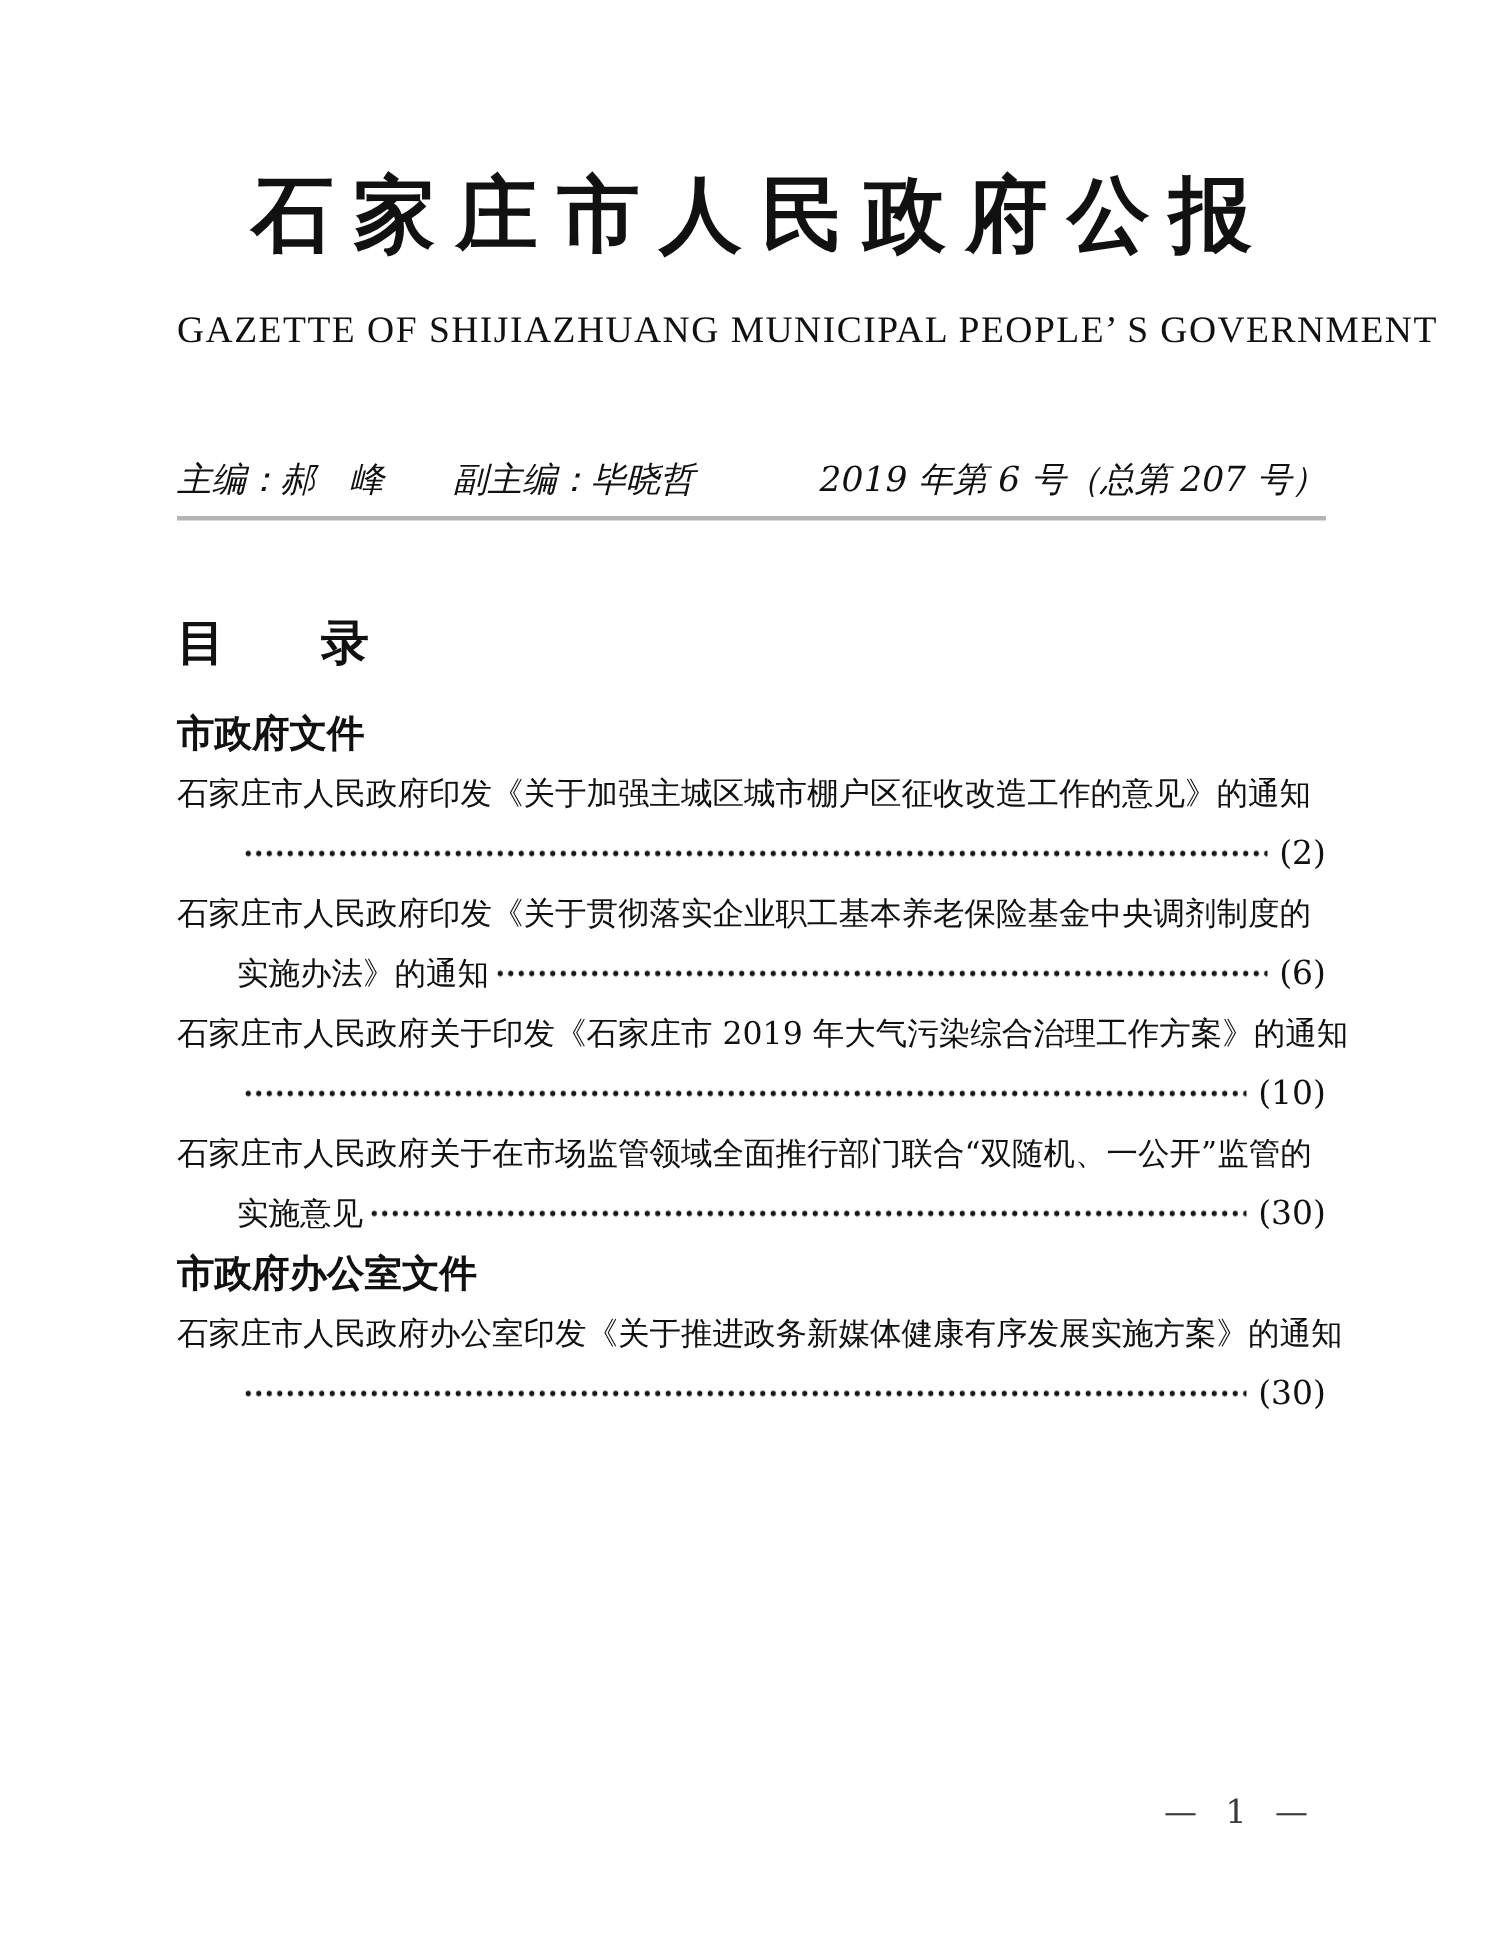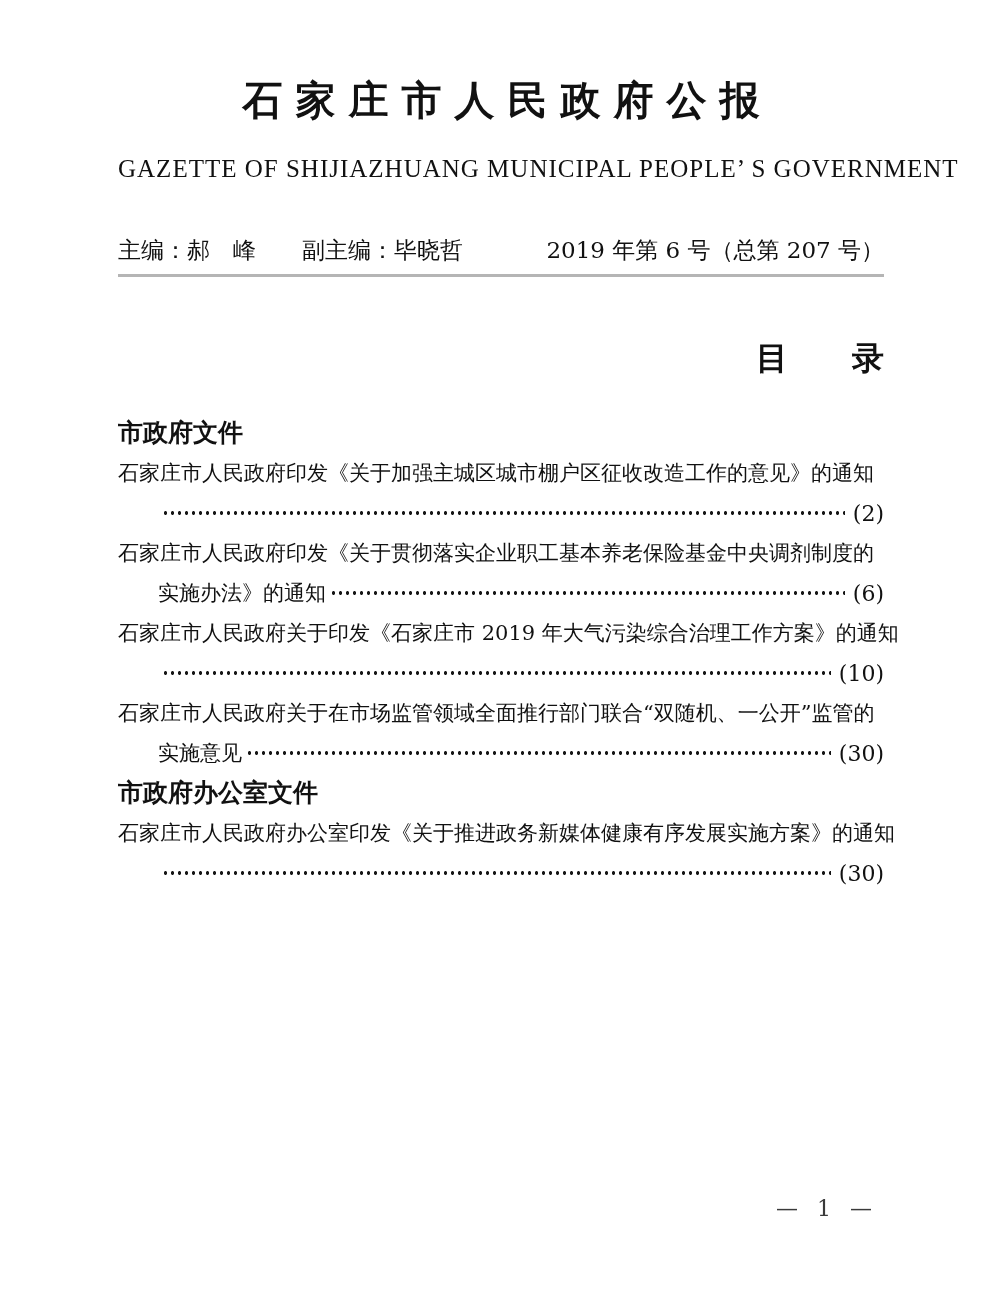--- a/index.html
+++ b/index.html
@@ -9,64 +9,65 @@
     height: 1294px;
     margin: 0 auto;
     background: #ffffff;
     box-sizing: border-box;
     padding: 0 116px 0 118px;
     overflow: hidden;
     color: #111;
     font-family: "DejaVu Serif", "Liberation Serif", serif;
   }
   .masthead {
-    margin-top: 76px;
+    margin-top: 110px;
     text-align: center;
-    font-size: 40px;
+    font-size: 55px;
     line-height: 1.2;
     font-weight: 700;
     letter-spacing: 13px;
     text-indent: 13px; 
     white-space: nowrap;
     font-family: "DejaVu Serif", "Liberation Serif", serif;
   }
   .masthead-en {
     margin-top: 30px;
     text-align: center;
     font-size: 25px;
     line-height: 1.2;
     letter-spacing: 1px;
     white-space: nowrap;
     font-family: "Liberation Serif", "DejaVu Serif", serif;
   }
   .editor-row {
-    margin-top: 52px;
+    margin-top: 70px;
     display: flex;
     justify-content: space-between;
     align-items: flex-start;
     font-size: 23px;
     line-height: 28px;
     white-space: nowrap;
+    font-style: italic;
   }
   .rule {
     margin-top: 10px;
     height: 3px;
     background: #b5b5b5;
     border: none;
   }
   .toc-title {
     margin-top: 62px;
-    text-align: right;
+    text-align: left;
     font-size: 32px;
     line-height: 38px;
     font-weight: 700;
     white-space: nowrap;
     font-family: "DejaVu Sans", "Liberation Sans", sans-serif;
   }
-  .toc-list { margin-top: 36px; }
+  .toc-list { margin-top: 22px; }
   .section-heading {
     font-size: 25px;
     line-height: 40px;
     font-weight: 700;
     white-space: nowrap;
     font-family: "DejaVu Sans", "Liberation Sans", sans-serif;
   }
   .toc-line1 {
     font-size: 21px;
     line-height: 40px;

